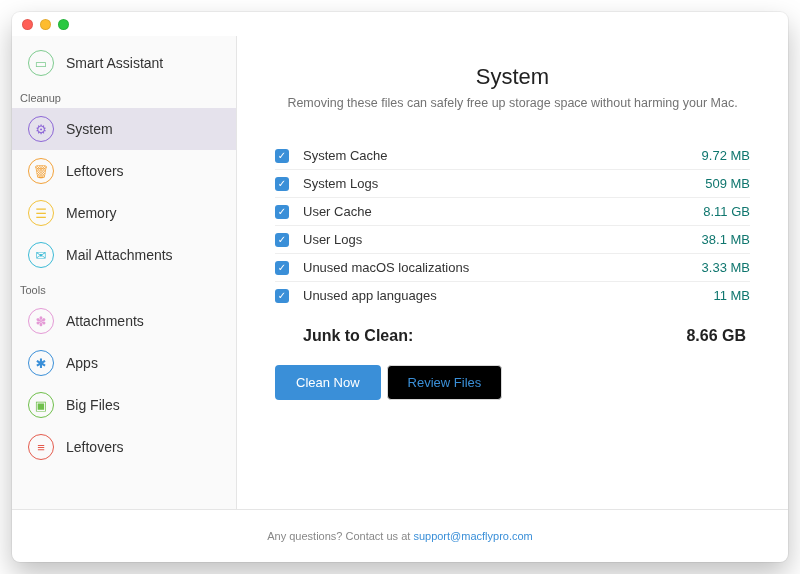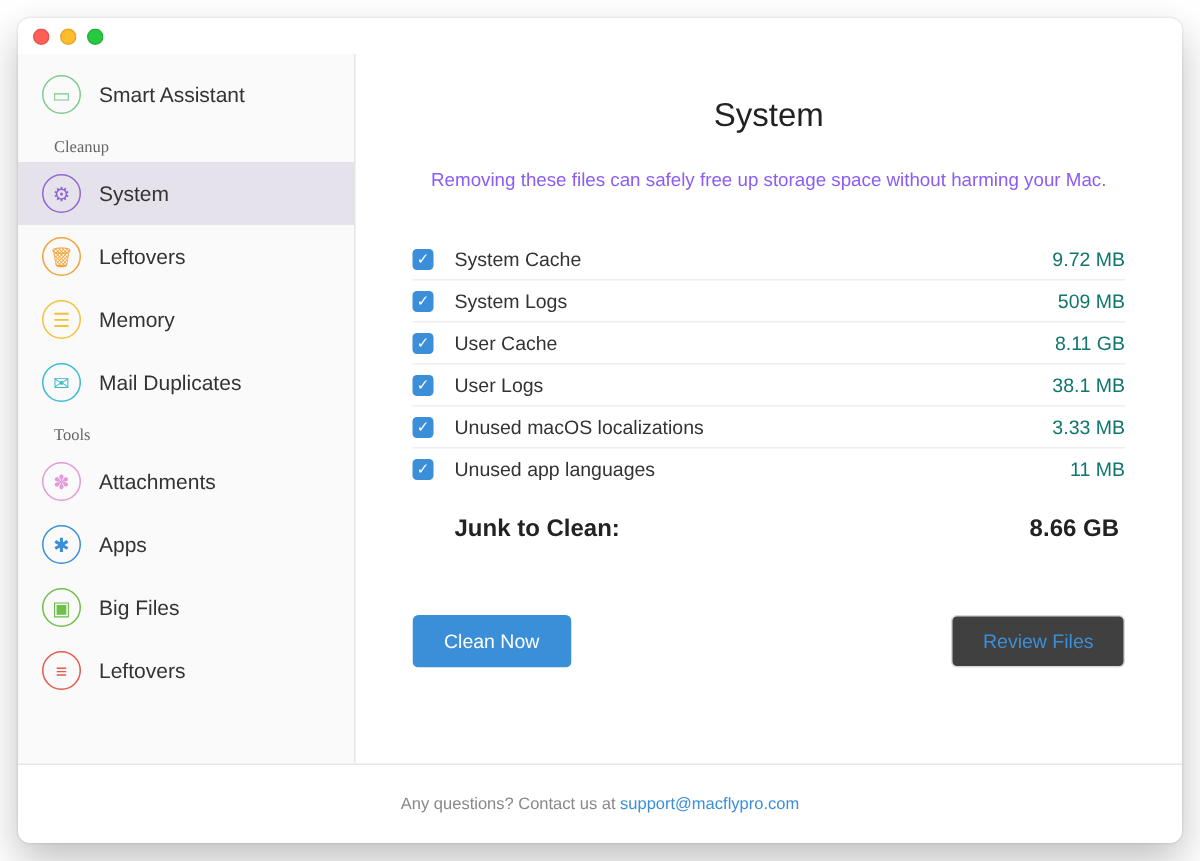--- a/index.html
+++ b/index.html
@@ -49,22 +49,21 @@
   width: 225px;
   background: #fafafa;
   border-right: 1px solid #e5e5e5;
   display: flex;
   flex-direction: column;
   padding-top: 6px;
 }
 .sb-section-label {
   font-size: 11px;
   color: #666;
-  padding: 8px 16px 4px 24px;
-  font-family: Liberation Serif, serif;
+  padding: 8px 16px 4px 8px;
 }
 .sb-item {
   display: flex;
   align-items: center;
   gap: 12px;
   padding: 8px 16px;
   font-size: 14px;
   color: #333;
   cursor: default;
 }
@@ -92,23 +91,23 @@
   overflow: hidden;
 }
 .main h1 {
   font-size: 22px;
   font-weight: 400;
   color: #222;
   text-align: center;
 }
 .main .subtitle {
   font-size: 12.5px;
-  color: #8b5cf6;
+  color: #737373;
   text-align: center;
-  margin-top: 23px;
+  margin-top: 6px;
 }
 .list {
   margin-top: 32px;
 }
 .row {
   display: flex;
   align-items: center;
   padding: 6px 0;
   border-bottom: 1px solid #eee;
   font-size: 13px;
@@ -137,33 +136,33 @@
   font-size: 16px;
   font-weight: 600;
   color: #222;
   margin-top: 18px;
   padding: 0 4px 0 28px;
   align-items: center;
 }
 
 .actions {
   display: flex;
-  justify-content: space-between;
-  gap: 28px;
-  margin-top: 48px;
+  justify-content: flex-start;
+  gap: 6px;
+  margin-top: 20px;
 }
 .btn {
   padding: 9px 20px;
   font-size: 13px;
   border-radius: 4px;
   cursor: default;
   border: 1px solid transparent;
 }
 .btn-primary { background: #3a8fd8; color: #fff; }
-.btn-secondary { background: #404040; color: #3a8fd8; border: 1px solid #d8d8d8; }
+.btn-secondary { background: #000000; color: #3a8fd8; border: 1px solid #d8d8d8; }
 
 .footer {
   border-top: 1px solid #e5e5e5;
   font-size: 11px;
   color: #888;
   text-align: center;
   padding: 20px 0;
   flex-shrink: 0;
 }
 .footer a { color: #3a8fd8; text-decoration: none; }
@@ -195,21 +194,21 @@
           <div class="sb-item">
             <span class="sb-icon" style="border-color: rgb(242, 162, 58); color: rgb(242, 162, 58);">🗑</span>
             <span>Leftovers</span>
           </div>
           <div class="sb-item">
             <span class="sb-icon" style="border-color: rgb(242, 194, 58); color: rgb(242, 194, 58);">☰</span>
             <span>Memory</span>
           </div>
           <div class="sb-item">
             <span class="sb-icon" style="border-color: rgb(59, 186, 214); color: rgb(59, 186, 214);">✉</span>
-            <span>Mail Duplicates</span>
+            <span>Mail Attachments</span>
           </div>
           <div class="sb-section-label">Tools</div>
           <div class="sb-item">
             <span class="sb-icon" style="border-color: rgb(228, 154, 214); color: rgb(228, 154, 214);">✽</span>
             <span>Attachments</span>
           </div>
           <div class="sb-item">
             <span class="sb-icon" style="border-color: rgb(58, 143, 216); color: rgb(58, 143, 216);">✱</span>
             <span>Apps</span>
           </div>

